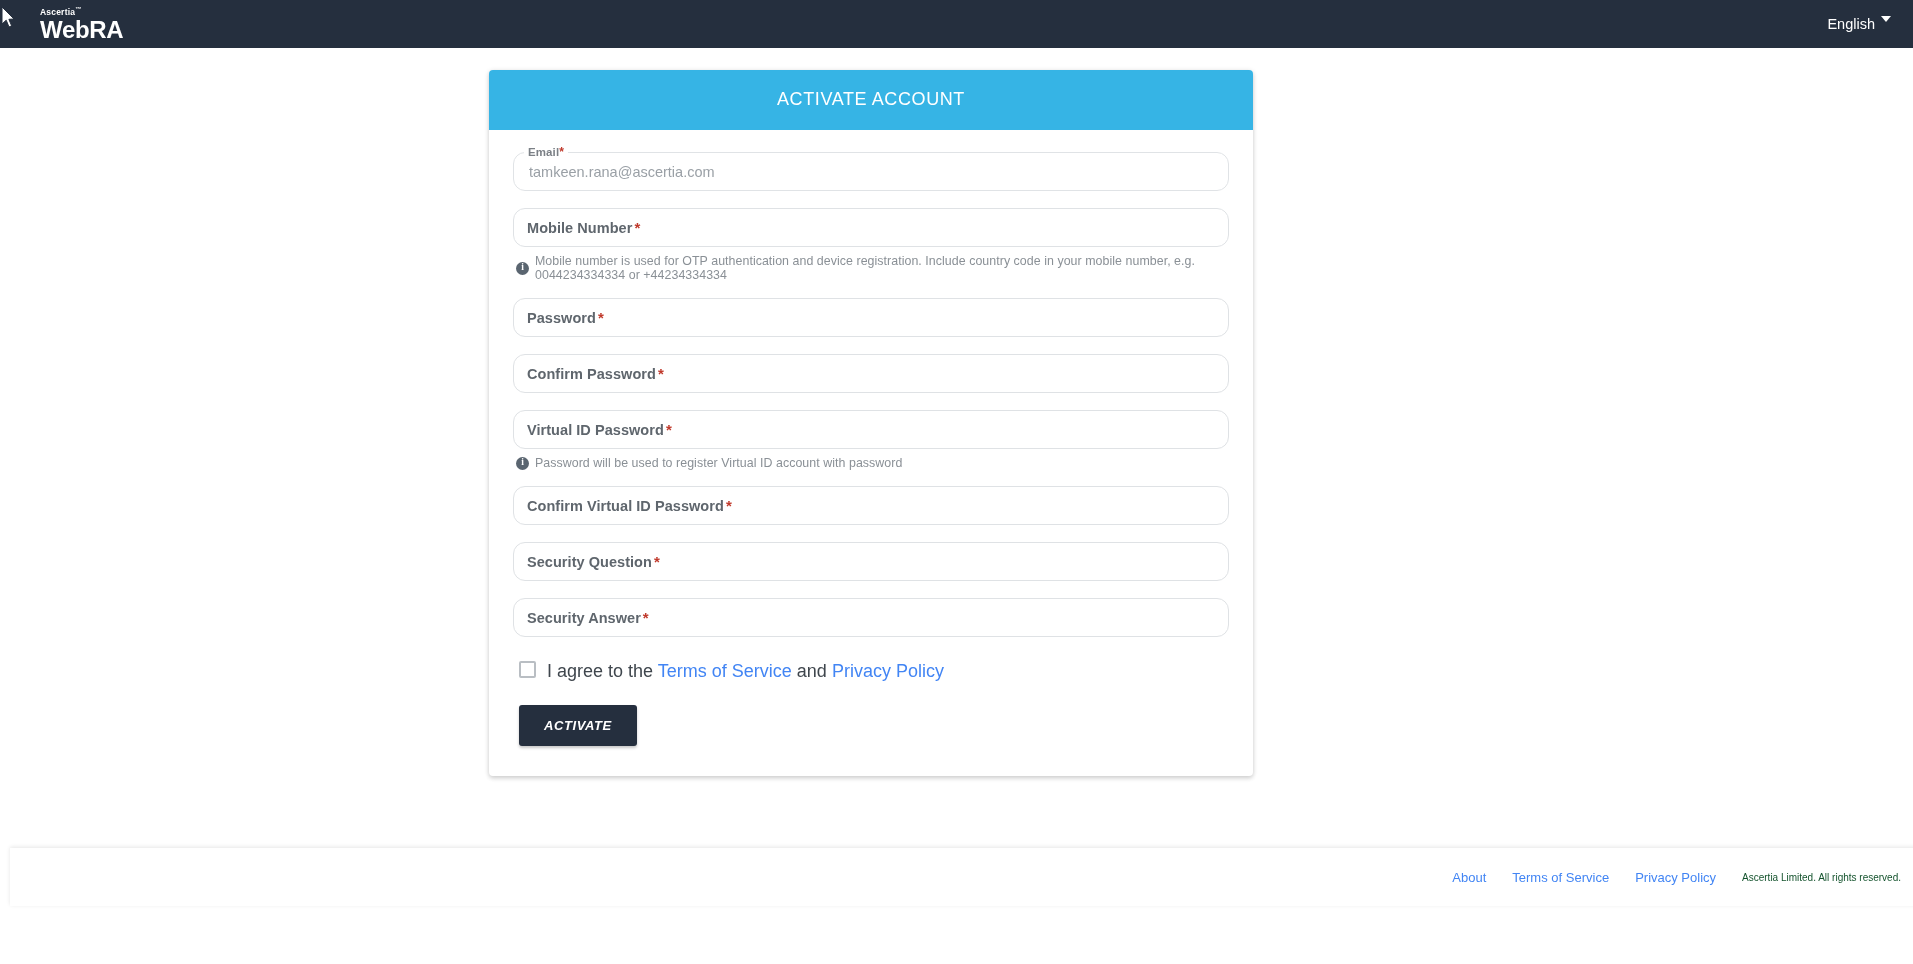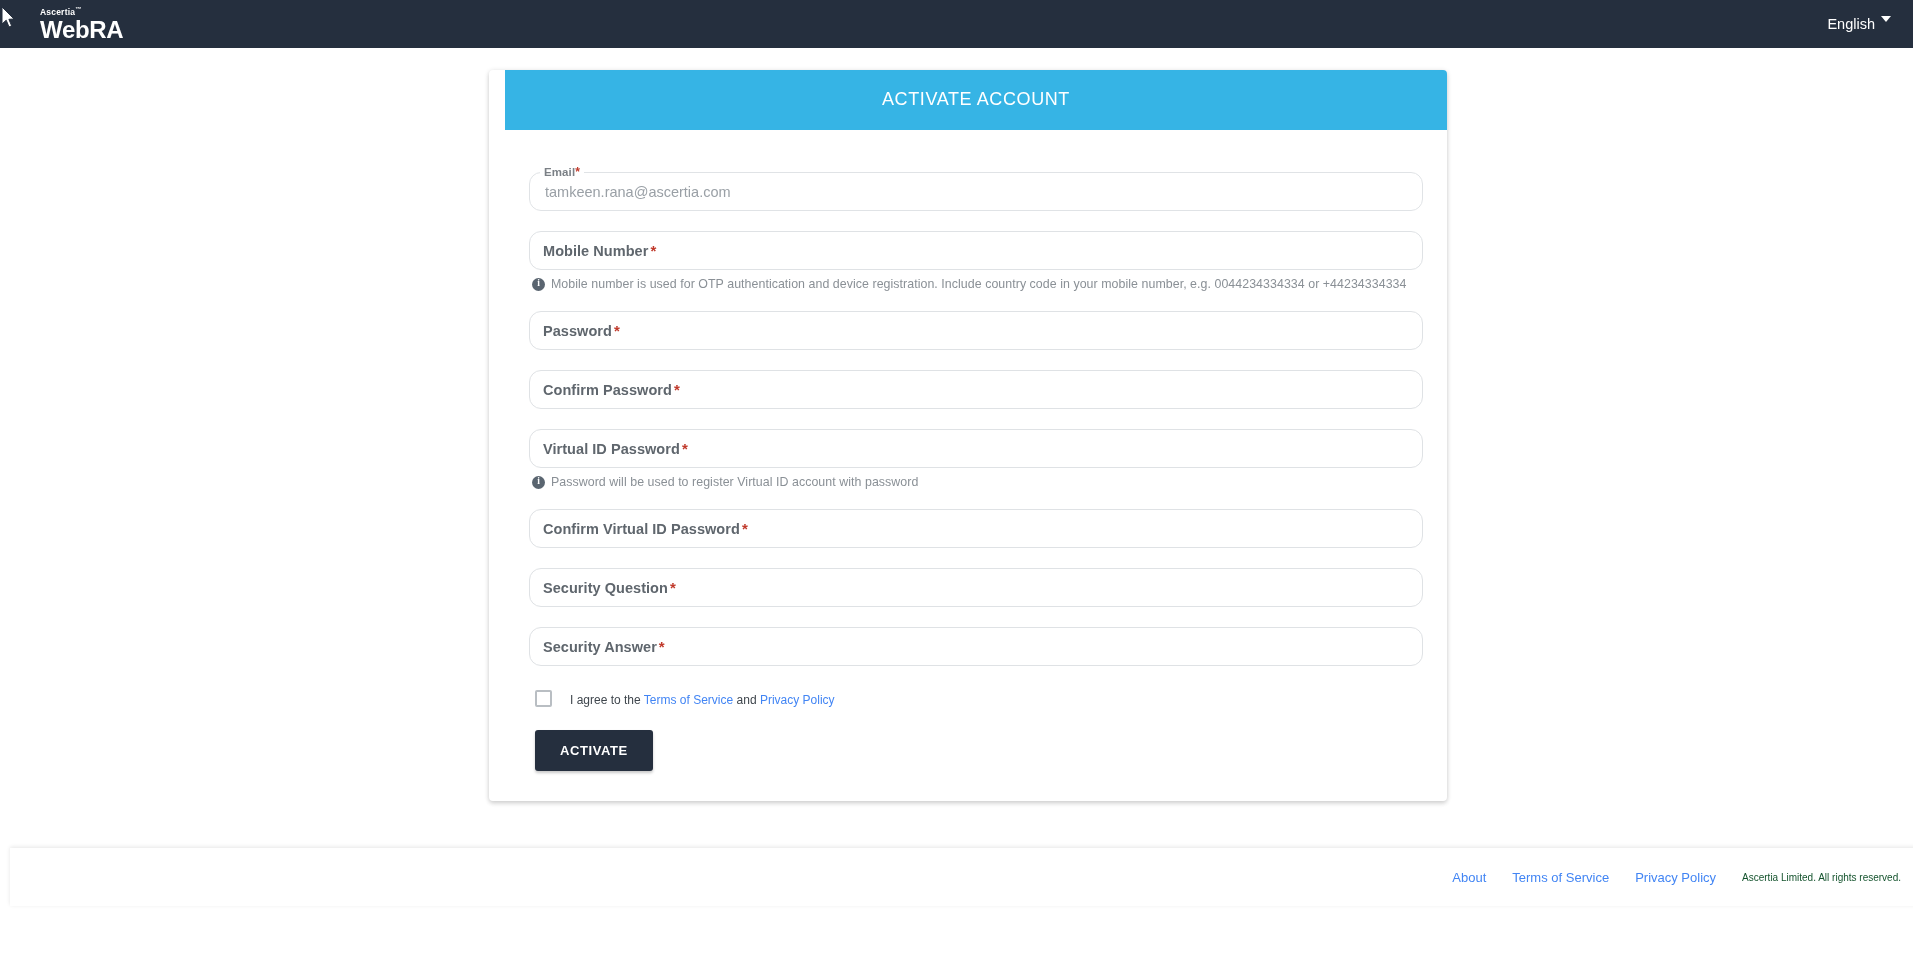--- a/index.html
+++ b/index.html
@@ -62,40 +62,39 @@
   .page {
     position: relative;
     height: calc(964px - 48px - 58px);
     background: #ffffff;
   }
 
   .card {
     position: absolute;
     left: 489px;
     top: 22px;
-    width: 958px;
+    width: 764px;
     background: #ffffff;
     border-radius: 4px;
     box-shadow: 0 1px 5px rgba(0,0,0,.16), 0 3px 4px rgba(0,0,0,.08);
     overflow: hidden;
-    padding-left: 16px;
   }
   .card-header {
     background: #36b4e5;
     color: #ffffff;
     text-align: center;
     font-size: 18px;
     letter-spacing: .6px;
     padding: 19px 0 20px;
     font-weight: 400;
   }
   .card-body { padding: 22px 24px 30px; }
 
   
-  .field { position: relative; margin-bottom: 17px; margin-top: 20px; }
+  .field { position: relative; margin-bottom: 17px; }
   .field.tight { margin-bottom: 4px; }
 
   .box {
     height: 39px;
     border: 1px solid #dfe2e5;
     border-radius: 12px;
     background: #ffffff;
     display: flex;
     align-items: center;
     padding: 0 13px;
@@ -156,24 +155,24 @@
     font-size: 9.5px;
     font-weight: 700;
     font-family: "Liberation Serif", serif;
     display: flex; align-items: center; justify-content: center;
     line-height: 1;
   }
 
   
   .agree {
     display: flex;
-    align-items: flex-end;
-    gap: 18px;
+    align-items: flex-start;
+    gap: 11px;
     margin: 24px 0 0 6px;
-    font-size: 12px;
+    font-size: 18px;
     color: #3f464d;
   }
   .checkbox {
     width: 17px; height: 17px;
     border: 2px solid #b9bec3;
     border-radius: 2px;
     background: #ffffff;
     cursor: pointer;
     flex: 0 0 auto;
   }
@@ -186,20 +185,21 @@
     color: #ffffff;
     border: 0;
     border-radius: 3px;
     font-family: "Liberation Sans", sans-serif;
     font-size: 13px;
     font-weight: 700;
     letter-spacing: .6px;
     padding: 13px 25px;
     cursor: pointer;
     box-shadow: 0 2px 3px rgba(0,0,0,.22);
+    font-style: italic;
   }
 
   
   .footer {
     position: absolute;
     left: 10px; bottom: 0;
     width: 1913px;
     height: 58px;
     background: #ffffff;
     box-shadow: 0 -1px 4px rgba(0,0,0,.10);

